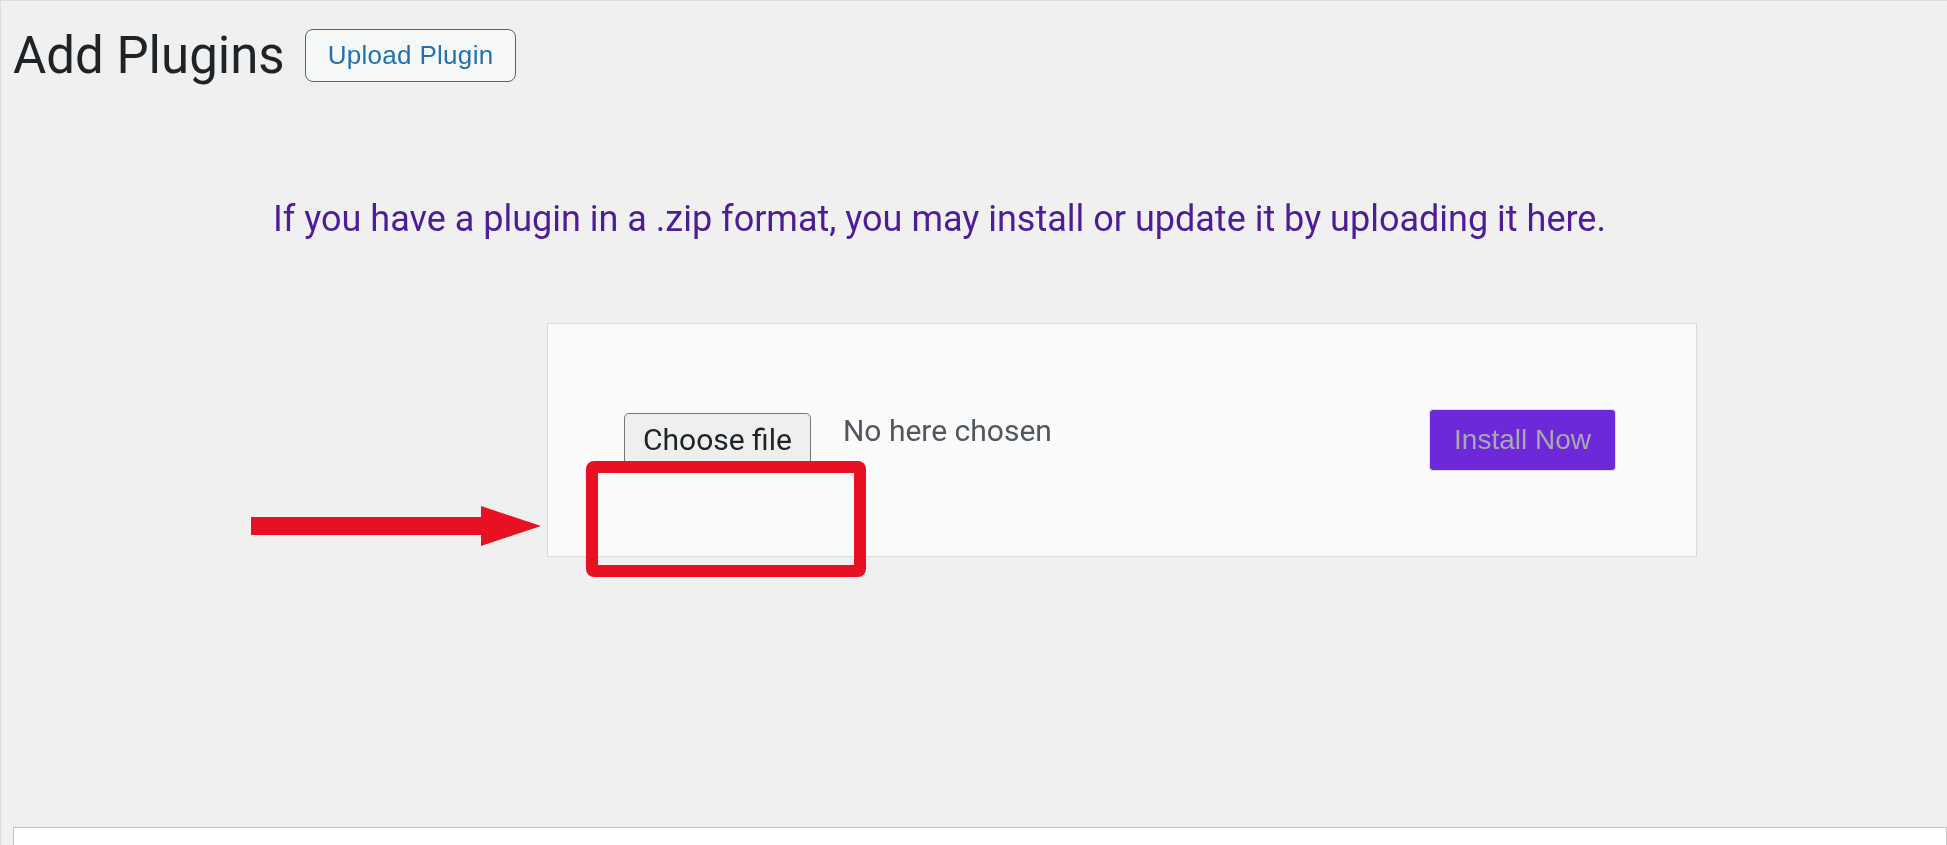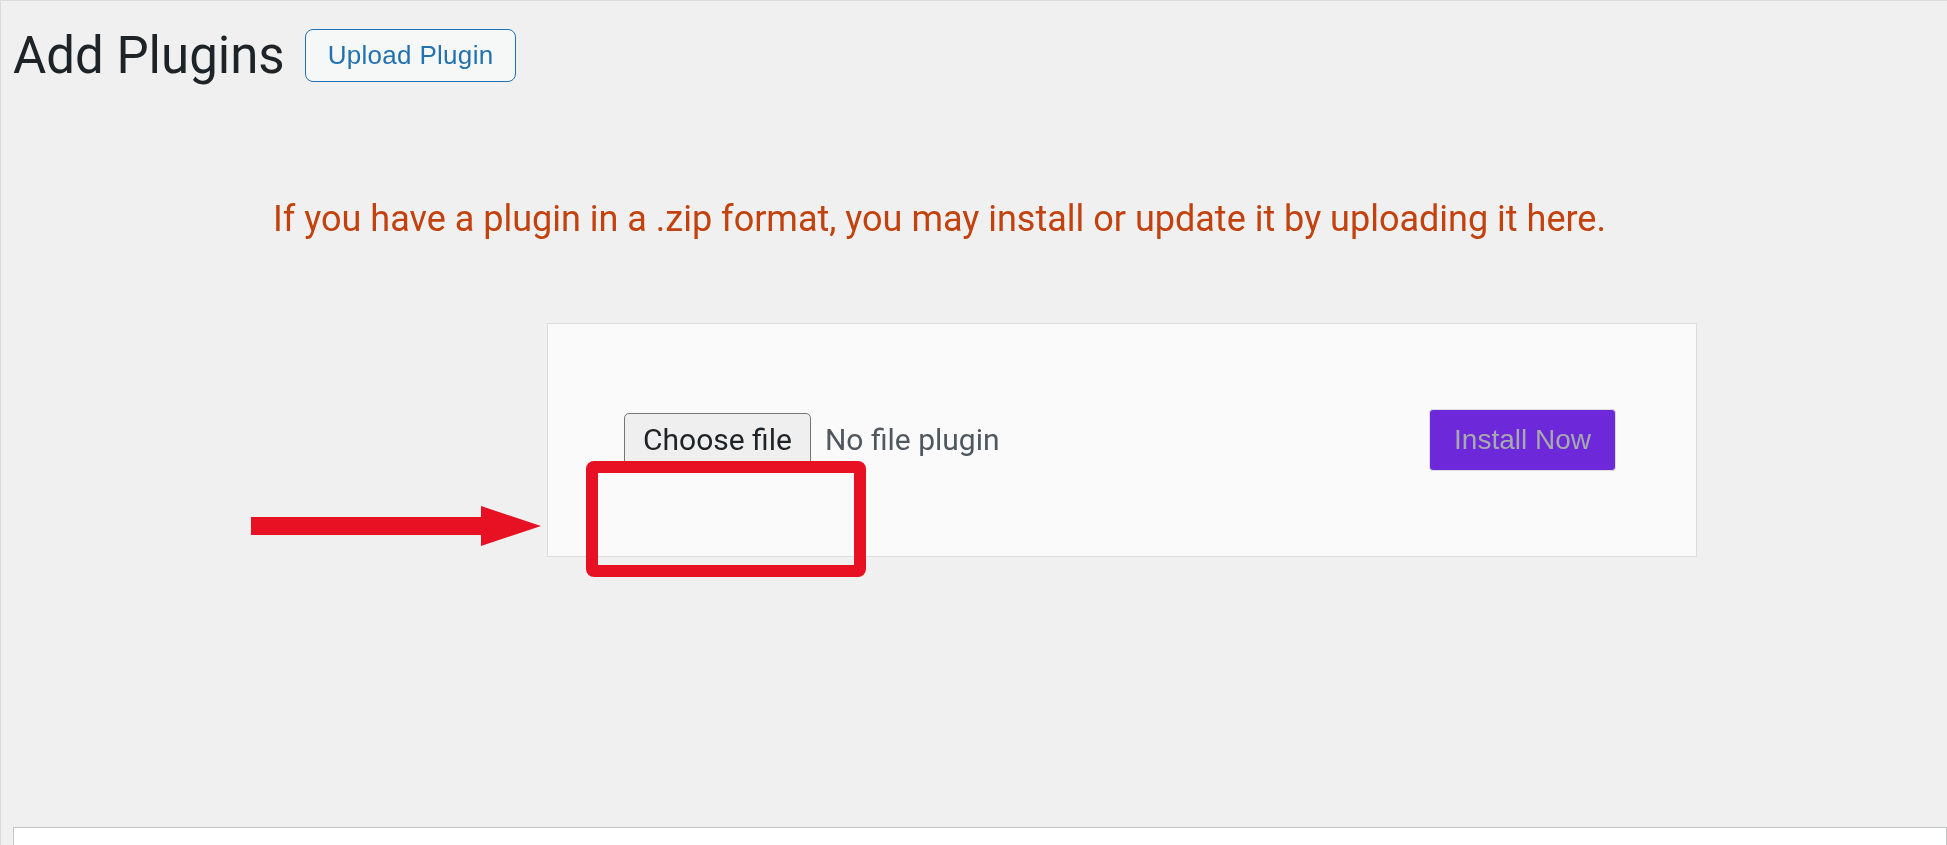--- a/index.html
+++ b/index.html
@@ -43,42 +43,41 @@
       font-size: 26px;
       font-weight: 500;
       padding: 10px 22px;
       border-radius: 8px;
       cursor: pointer;
       letter-spacing: 0.3px;
     }
     .instruction-text {
       font-size: 36px;
       font-weight: 400;
-      color: #c2410c;
+      color: #4c1d95;
       text-align: left;
       margin-left: 260px;
       margin-bottom: 80px;
       line-height: 1.3;
     }
     .upload-box {
       background: #fafafb;
       border: 1px solid #dcdcde;
       width: 1150px;
       height: 234px;
       margin-left: 534px;
       display: flex;
       align-items: center;
       justify-content: space-between;
       padding: 0 80px 0 76px;
       position: relative;
     }
     .file-input-group {
       display: flex;
-      align-items: center;
-      gap: 14px;
+      gap: 32px;
     }
     .choose-file-btn {
       background: #efefef;
       border: 1px solid #767676;
       border-radius: 5px;
       font-size: 30px;
       color: #1d2327;
       padding: 8px 18px;
       cursor: pointer;
       font-family: inherit;
@@ -134,21 +133,21 @@
   <div class="header-row">
     <h1 class="page-title">Add Plugins</h1>
     <button class="upload-plugin-btn">Upload Plugin</button>
   </div>
 
   <p class="instruction-text">If you have a plugin in a .zip format, you may install or update it by uploading it here.</p>
 
   <div class="upload-box">
     <div class="file-input-group">
       <button class="choose-file-btn">Choose file</button>
-      <span class="file-status">No file plugin</span>
+      <span class="file-status">No here chosen</span>
     </div>
     <button class="install-now-btn" disabled="">Install Now</button>
   </div>
 
   <div class="highlight-box"></div>
 
   <div class="arrow-annotation">
     <svg class="arrow-svg" viewBox="0 0 300 50">
       <line x1="0" y1="25" x2="240" y2="25" stroke="#e81123" stroke-width="18"></line>
       <polygon points="230,5 290,25 230,45" fill="#e81123"></polygon>

